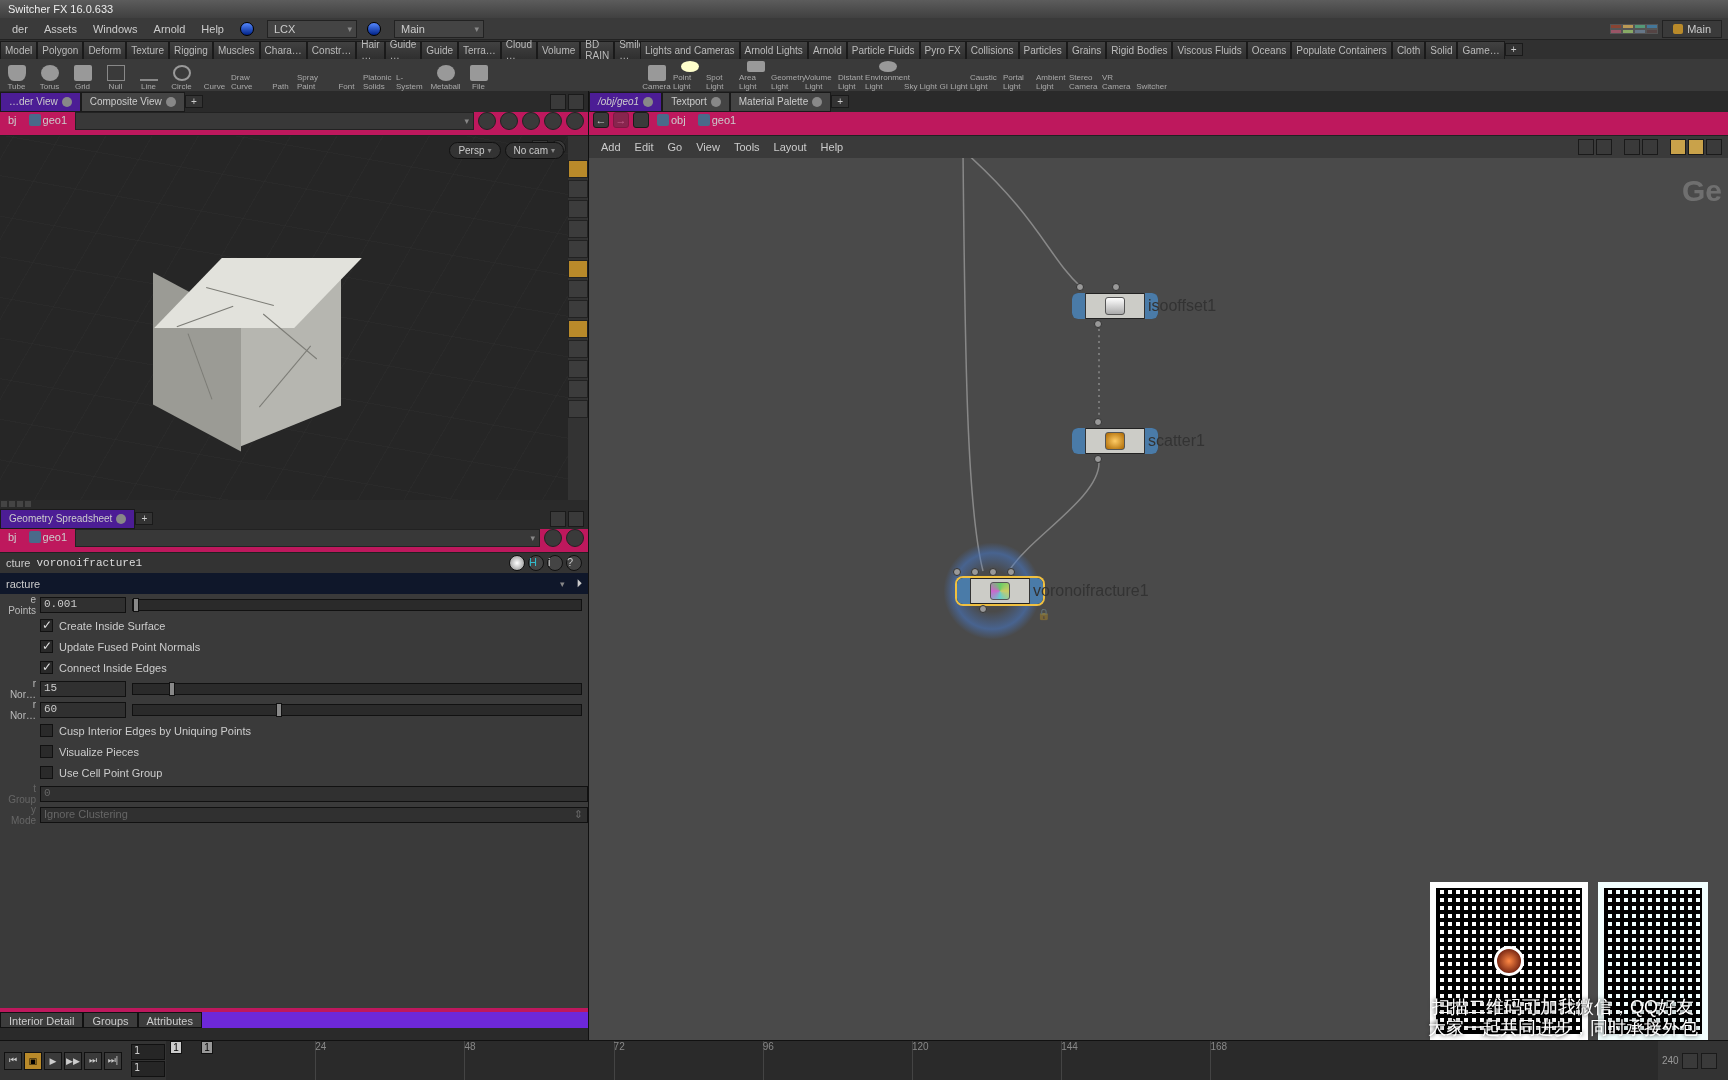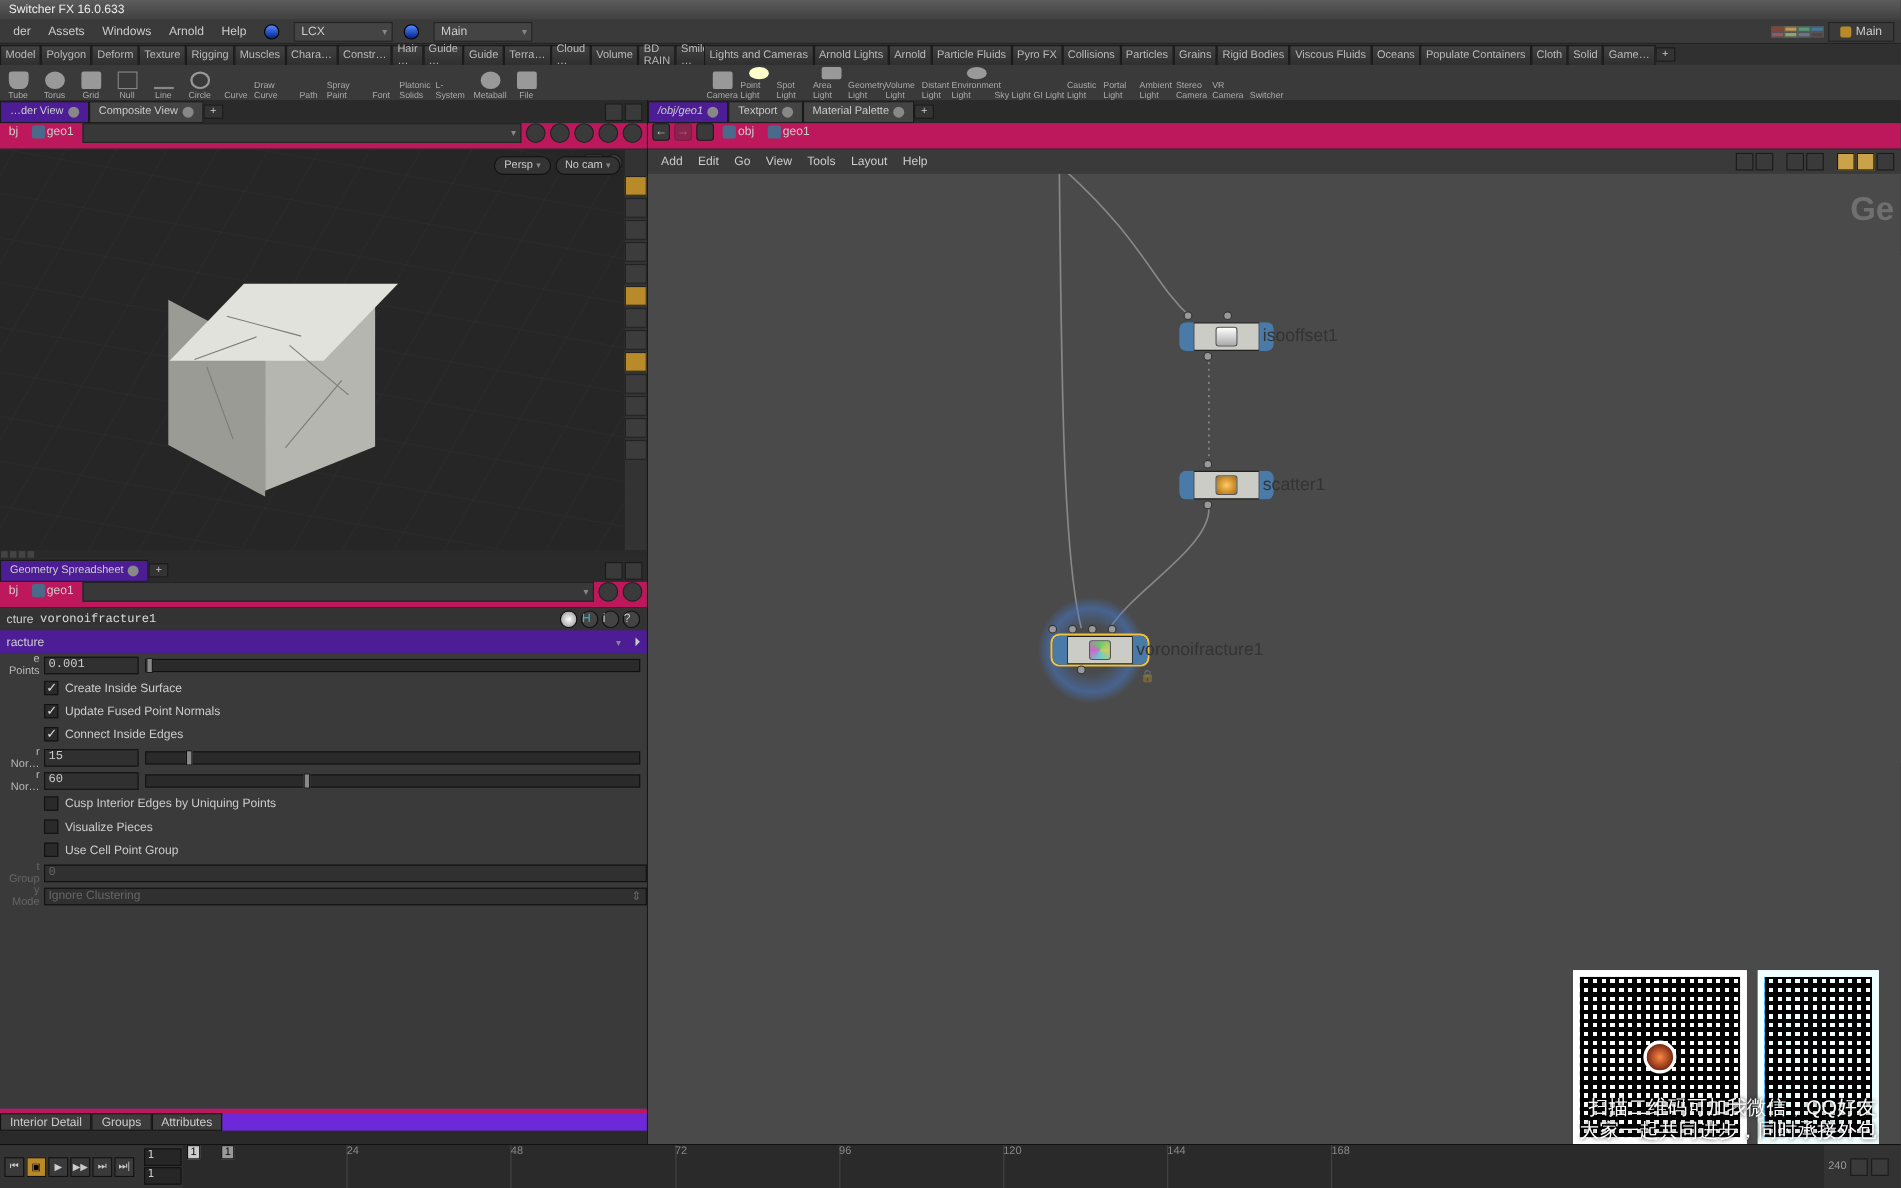--- a/index.html
+++ b/index.html
@@ -129,21 +129,21 @@
   .qr { width: 158px; height: 158px; background: #fff;
     background-image:
       repeating-linear-gradient(0deg,#000 0 4px,#fff 4px 8px),
       repeating-linear-gradient(90deg,#000 0 4px,transparent 4px 8px);
     background-blend-mode: multiply;
     border: 6px solid #fff;
     position: relative;
   }
   .qr.blue { filter: sepia(1) hue-rotate(170deg) saturate(4); }
   .qr .center { position:absolute; left:50%; top:50%; width:30px; height:30px; transform:translate(-50%,-50%); background:#c44 radial-gradient(#f84,#400); border-radius:50%; border:3px solid #fff; }
-  .qr-caption { position: absolute; bottom: 0; right: 22px; font-size: 18px; color: #fff; text-shadow: 0 0 4px #000; text-align: right; line-height: 1.2; width: 286px; }
+  .qr-caption { position: absolute; bottom: 0; right: 22px; font-size: 18px; color: #fff; text-shadow: 0 0 4px #000; text-align: center; line-height: 1.2; width: 286px; }
 
   
   .timeline { position:absolute; bottom:0; left:0; right:0; height: 40px; background: #333; display: flex; border-top:1px solid #111; }
   .play-controls { display: flex; align-items: center; padding-left: 4px; gap: 2px; width:130px; flex-shrink:0;}
   .play-btn { width: 18px; height: 18px; background: #3a3a3a; border: 1px solid #111; display: flex; align-items: center; justify-content: center; font-size: 9px; }
   .play-btn.orange { background: #b98a2a; color:#000;}
   .framefield { width: 34px; height: 16px; background: #262626; border: 1px solid #111; font-family: monospace; padding:0 2px; font-size:10px; }
   .frameends { display:flex; flex-direction:column; gap:1px; justify-content:center; padding:1px; }
   .timeruler { flex: 1; background: #2a2a2a; position: relative; }
   .timeruler .tick { position: absolute; top: 0; font-size: 10px; color: #888; }
@@ -483,21 +483,21 @@
         <span>cture</span>
         <span class="node-name-field">voronoifracture1</span>
         <div class="param-header-right">
           <div class="circ-btn" style="background:radial-gradient(#fff,#888)"></div>
           <div class="circ-btn" style="color:#3bc">H</div>
           <div class="circ-btn">i</div>
           <div class="circ-btn">?</div>
         </div>
       </div>
 
-      <div class="param-row" style="background:#4c1d95;justify-content:flex-end;">
+      <div class="param-row" style="background:#0f172a;justify-content:flex-end;">
         <span style="flex:1">racture</span>
         <span style="padding:0 6px;font-size:9px;color:#888">▾</span>
         <span style="padding:0 6px;font-size:11px;">⏵</span>
       </div>
 
       <div class="param-row">
         <div class="param-label">e Points</div>
         <div class="param-field">0.001</div>
         <div class="param-slider">
             <div class="param-slider-handle" style="left:0"></div>

